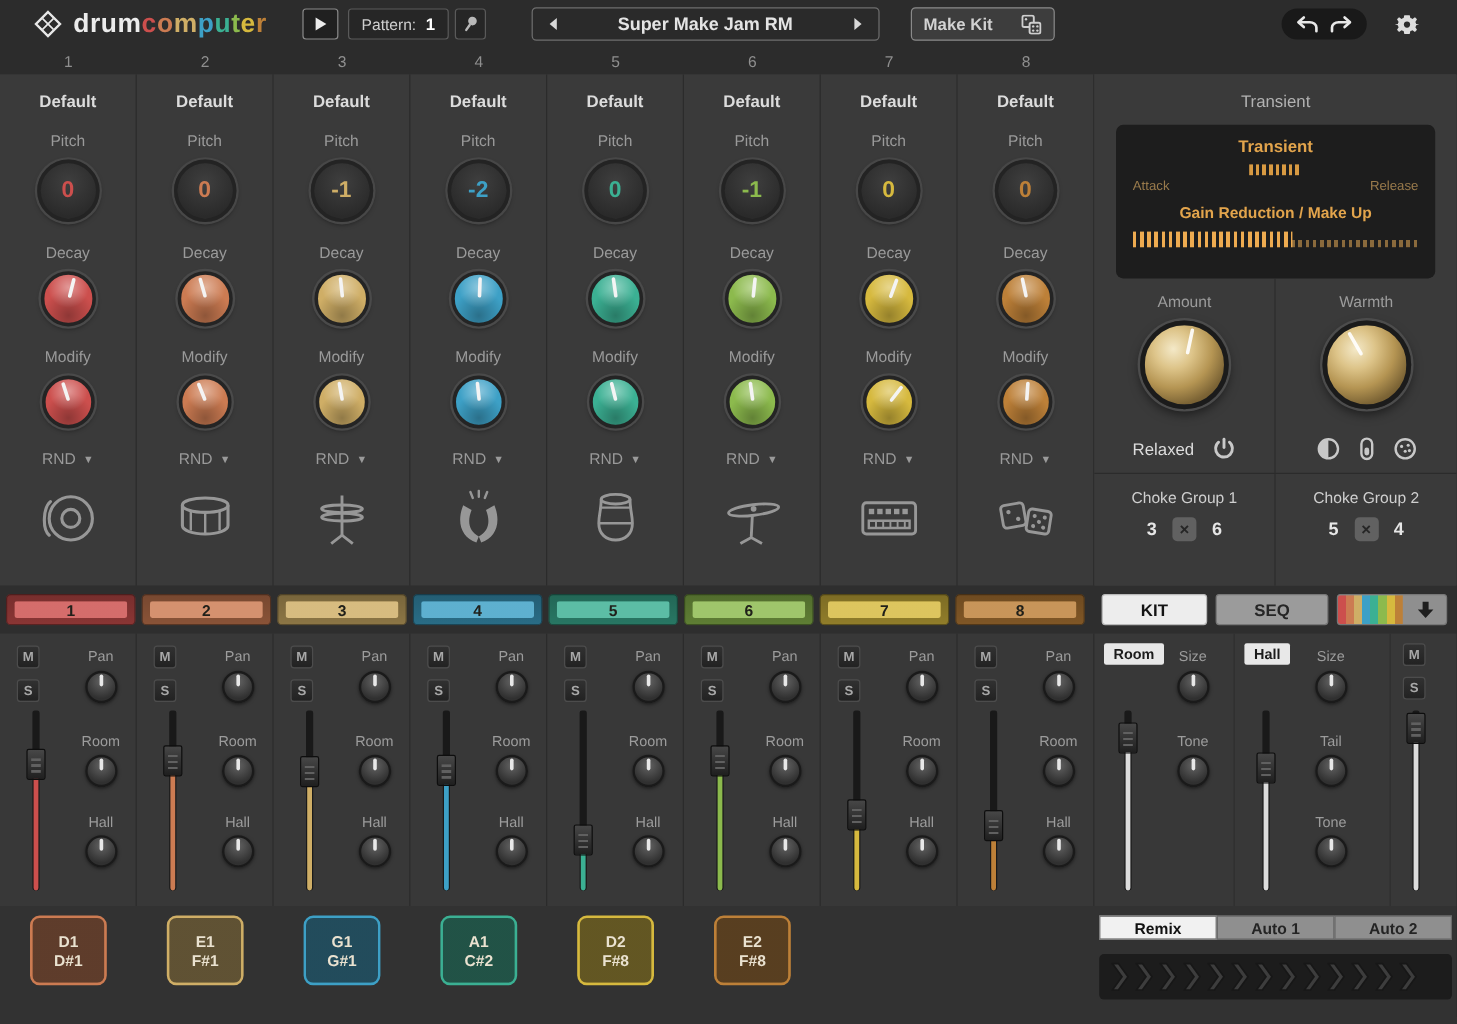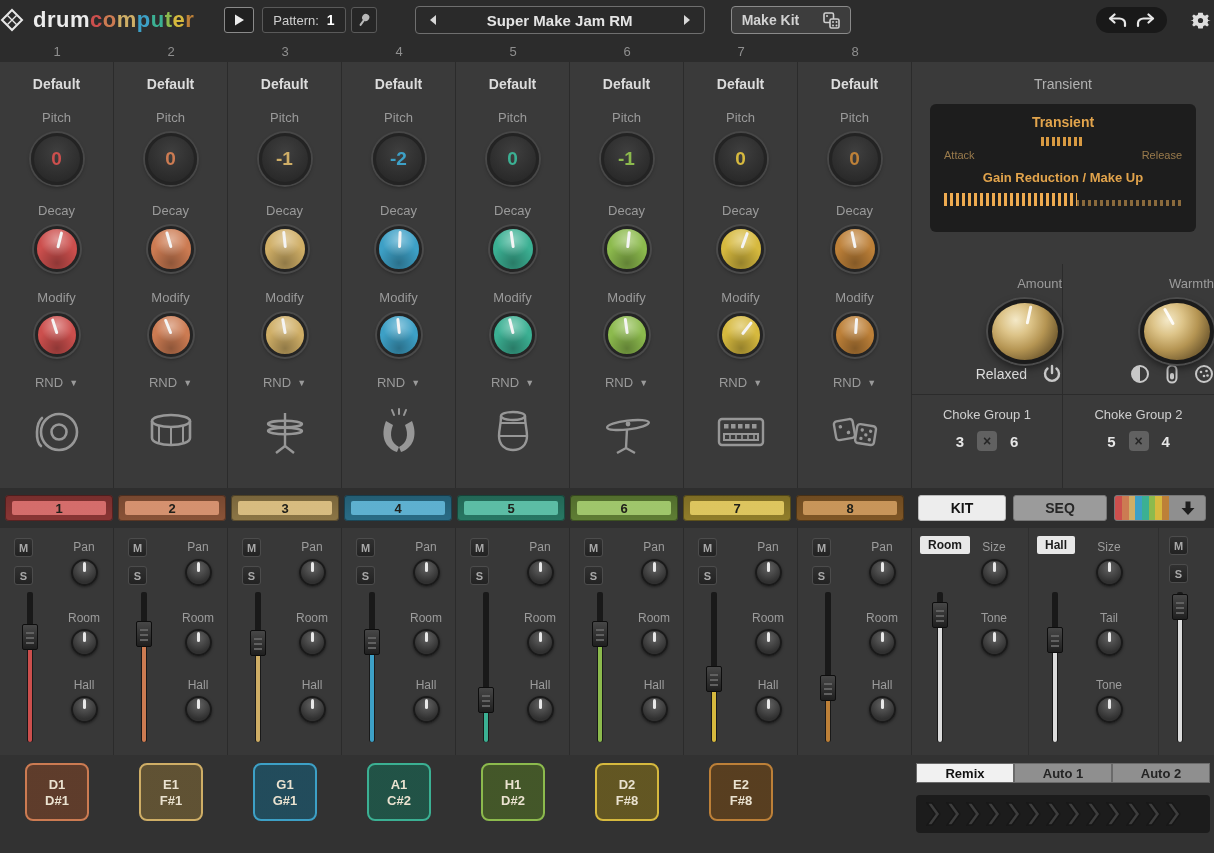--- a/index.html
+++ b/index.html
@@ -2,21 +2,21 @@
 <html><head>
 <meta charset="utf-8">
 <style>
   * { box-sizing: border-box; margin: 0; padding: 0; }
   html,body { background:#222; }
   body { font-family: "Liberation Sans", "DejaVu Sans", sans-serif; }
   .app { position:relative; width:1214px; height:853px; background:#333; overflow:hidden; }
   button { font-family:inherit; background:none; border:none; cursor:default; }
 
   
-  .topbar { height:40px; background:#2c2c2c; display:flex; align-items:center; padding:0 0; }
+  .topbar { height:40px; background:#2c2c2c; display:flex; align-items:center; padding:0 28px; }
   .logo-mark { display:flex; margin-right:9px; }
   .logo-text { font-size:22px; font-weight:bold; letter-spacing:.5px; white-space:nowrap; }
   .logo-drum { color:#ececec; }
   .play-btn { width:30px; height:26px; margin-left:30px; background:#202020; border:1px solid #8a8a8a; border-radius:3px; display:flex; align-items:center; justify-content:center; }
   .pattern-box { display:flex; align-items:center; gap:8px; height:26px; background:#262626; border:1px solid #5a5a5a; border-radius:3px; padding:0 10px; margin-left:8px; color:#cfcfcf; font-size:13px; }
   .pattern-val { color:#ffffff; font-weight:bold; font-size:14px; }
   .pin-btn { width:26px; height:26px; margin-left:5px; background:#262626; border:1px solid #5a5a5a; border-radius:3px; display:flex; align-items:center; justify-content:center; }
   .preset-nav { margin-left:38px; width:290px; height:28px; background:#2a2a2a; border:1px solid #6f6f6f; border-radius:4px; display:flex; align-items:center; }
   .nav-arrow { width:34px; height:100%; display:flex; align-items:center; justify-content:center; }
   .preset-name { flex:1; text-align:center; color:#e4e4e4; font-weight:bold; font-size:15px; }
@@ -54,21 +54,21 @@
   .fin-title { text-align:center; color:#b2b2b2; font-size:14px; margin-top:14px; }
   .screen { margin:12px 18px 0; background:#1d1d1d; border-radius:6px; padding:10px 14px 10px; height:128px; }
   .tr-label { text-align:center; color:#e2a44c; font-weight:bold; font-size:14px; }
   .tr-meter { margin:7px auto 0; width:44px; height:9px; background:repeating-linear-gradient(90deg, #d89a42 0 3px, transparent 3px 5.5px); }
   .ar-row { display:flex; justify-content:space-between; color:#9a7b4c; font-size:11px; margin-top:3px; }
   .gain-label { text-align:center; color:#e2a44c; font-weight:bold; font-size:13px; margin-top:9px; }
   .gain-meter { position:relative; height:17px; margin-top:5px; }
   .gm-base { position:absolute; left:0; right:0; bottom:1px; height:6px; background:repeating-linear-gradient(90deg, #8a6a3c 0 3px, transparent 3px 6px); }
   .gm-hot { position:absolute; left:0; bottom:1px; width:56%; height:13px; background:repeating-linear-gradient(90deg, #eeab50 0 3px, transparent 3px 6px); }
   .fx-row { display:flex; height:162px; }
-  .fx-col { width:151px; display:flex; flex-direction:column; align-items:flex-end;margin-top:32px; }
+  .fx-col { width:151px; display:flex; flex-direction:column; align-items:center; }
   .fx-col.left { border-right:1px solid #2b2b2b; }
   .fx-lbl { color:#9c9c9c; font-size:13px; margin-top:12px; }
   .big { width:74px; height:74px; margin-top:8px;
     background:radial-gradient(circle at 36% 30%, #f4e9c8 0%, #ddc489 26%, #b59553 52%, #7d6536 74%, #564524 100%);
     border:4px solid #1b1b1b; box-shadow:0 0 0 2px #4c4c4c, 0 4px 9px rgba(0,0,0,.55); }
   .big .ptr::before { background:rgba(255,255,255,.9); height:34%; }
   .amount .ptr { transform:rotate(12deg); }
   .warmth .ptr { transform:rotate(-30deg); }
   .fx-bottom { margin-top:auto; margin-bottom:10px; display:flex; align-items:center; gap:15px; }
   .mode { color:#dcdcdc; font-size:14px; }
@@ -823,26 +823,20 @@
       <span class="note-top">G1</span>
       <span class="note-bottom">G#1</span>
     </button>
   </div>
         <div class="note-cell" style="--c: #3bb093;">
     <button class="note-key">
       <span class="note-top">A1</span>
       <span class="note-bottom">C#2</span>
     </button>
   </div>
-        <div class="note-cell" style="--c: #8cba4d;">
-    <button class="note-key">
-      <span class="note-top">H1</span>
-      <span class="note-bottom">D#2</span>
-    </button>
-  </div>
         <div class="note-cell" style="--c: #d6b93e;">
     <button class="note-key">
       <span class="note-top">D2</span>
       <span class="note-bottom">F#8</span>
     </button>
   </div>
         <div class="note-cell" style="--c: #bd8038;">
     <button class="note-key">
       <span class="note-top">E2</span>
       <span class="note-bottom">F#8</span>

